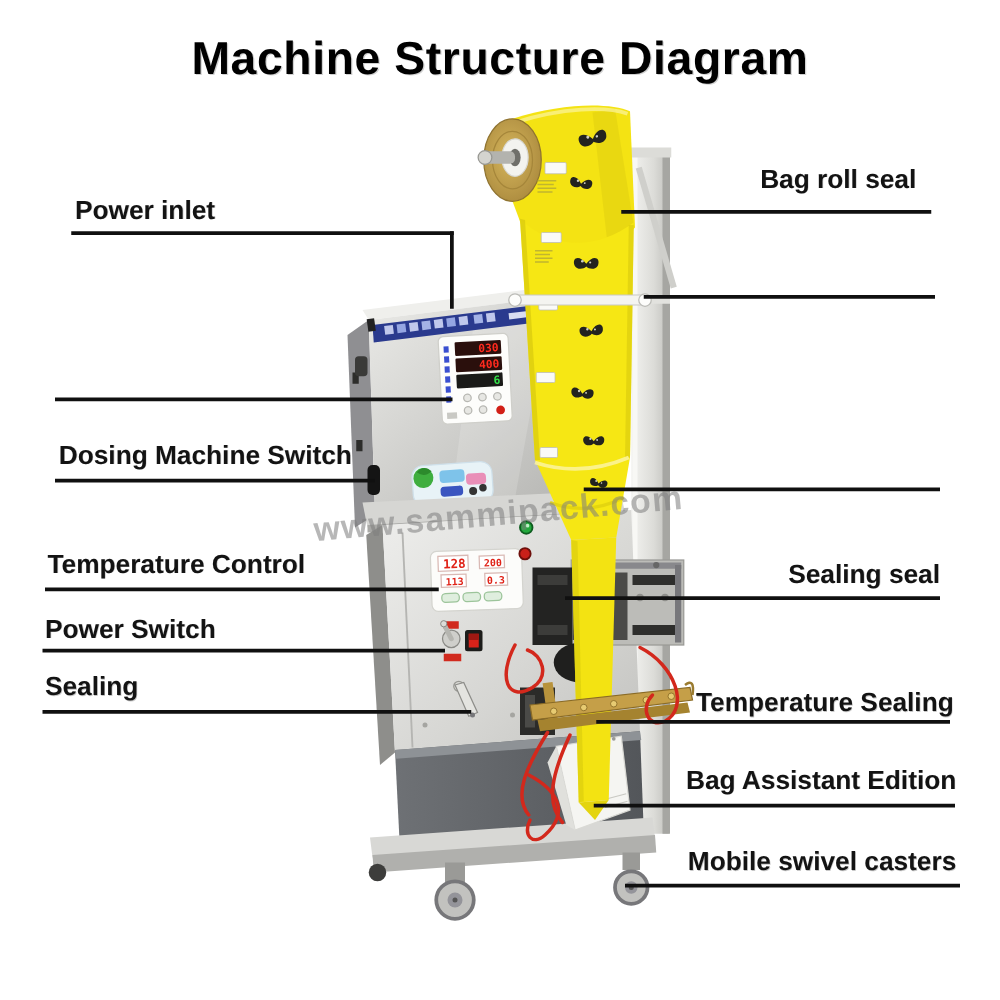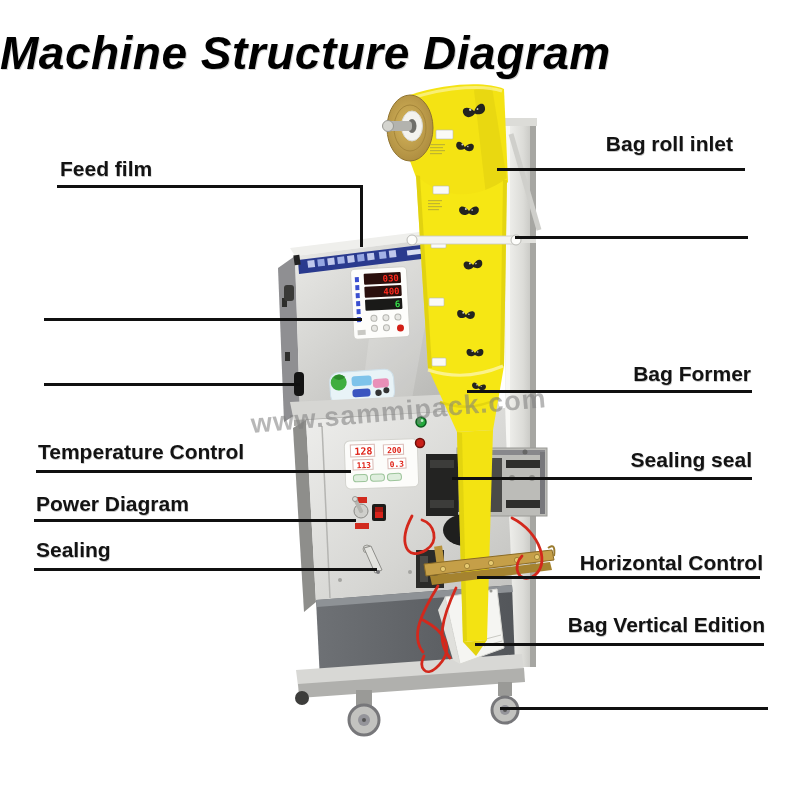--- a/index.html
+++ b/index.html
@@ -1,20 +1,20 @@
 <!DOCTYPE html>
 <html><head>
 <meta charset="utf-8">
 <style>
   html,body{margin:0;padding:0;background:#ffffff;}
   .canvas{position:relative;width:800px;height:800px;background:#ffffff;overflow:hidden;
           font-family:"Liberation Sans",sans-serif;}
-  .title{position:absolute;left:0;top:26px;width:100%;
-         font-size:46px;font-weight:700;color:#000;letter-spacing:0.5px;
-         text-shadow:1px 1px 0 rgba(0,0,0,0.18);font-style:italic;}
+  .title{position:absolute;left:0;top:26px;width:100%;text-align:center;
+         font-size:37px;font-weight:700;color:#000;letter-spacing:0.5px;
+         text-shadow:1px 1px 0 rgba(0,0,0,0.18);}
   .lbl{position:absolute;font-size:21px;font-weight:700;color:#131313;white-space:nowrap;
        text-shadow:0.5px 0.5px 0 rgba(0,0,0,0.22);}
   .line{position:absolute;height:3px;background:#101010;}
   .vline{position:absolute;width:3px;background:#101010;}
   .watermark{position:absolute;left:251px;top:409px;font-size:27px;font-weight:700;
              color:#7e7e7e;opacity:0.55;letter-spacing:1px;white-space:nowrap;
              transform:rotate(-5deg);transform-origin:left center;}
   svg{position:absolute;left:260px;top:80px;}
   .svgtxt{font-family:"DejaVu Sans Mono",monospace;font-weight:bold;}
 </style>
@@ -298,49 +298,50 @@
       <path d="M178,506 C162,532 150,556 163,572"></path>
       <path d="M196,508 C182,538 176,562 190,578"></path>
       <path d="M163,540 C186,552 196,570 176,588 C166,597 158,588 164,576"></path>
     </g>
   </svg>
 
   <div class="watermark">www.sammipack.com</div>
 
   <div class="title">Machine Structure Diagram</div>
 
-  <div class="lbl" style="left:60px;top:157px">Feed film</div>
+  <div class="lbl" style="left:60px;top:157px">Power inlet</div>
   <div class="line" style="left:57px;top:185px;width:306px"></div>
   <div class="vline" style="left:360px;top:185px;height:62px"></div>
 
   <div class="line" style="left:44px;top:318px;width:318px"></div>
 
+  <div class="lbl" style="left:47px;top:353px">Dosing Machine Switch</div>
   <div class="line" style="left:44px;top:383px;width:256px"></div>
 
   <div class="lbl" style="left:38px;top:440px">Temperature Control</div>
   <div class="line" style="left:36px;top:470px;width:315px"></div>
 
-  <div class="lbl" style="left:36px;top:492px">Power Diagram</div>
+  <div class="lbl" style="left:36px;top:492px">Power Switch</div>
   <div class="line" style="left:34px;top:519px;width:322px"></div>
 
   <div class="lbl" style="left:36px;top:538px">Sealing</div>
   <div class="line" style="left:34px;top:568px;width:343px"></div>
 
-  <div class="lbl" style="right:67px;top:132px">Bag roll inlet</div>
+  <div class="lbl" style="right:67px;top:132px">Bag roll seal</div>
   <div class="line" style="left:497px;top:168px;width:248px"></div>
 
   <div class="line" style="left:515px;top:236px;width:233px"></div>
 
-  <div class="lbl" style="right:49px;top:362px">Bag Former</div>
   <div class="line" style="left:467px;top:390px;width:285px"></div>
 
   <div class="lbl" style="right:48px;top:448px">Sealing seal</div>
   <div class="line" style="left:452px;top:477px;width:300px"></div>
 
-  <div class="lbl" style="right:37px;top:551px">Horizontal Control</div>
+  <div class="lbl" style="right:37px;top:551px">Temperature Sealing</div>
   <div class="line" style="left:477px;top:576px;width:283px"></div>
 
-  <div class="lbl" style="right:35px;top:613px">Bag Vertical Edition</div>
+  <div class="lbl" style="right:35px;top:613px">Bag Assistant Edition</div>
   <div class="line" style="left:475px;top:643px;width:289px"></div>
 
+  <div class="lbl" style="right:35px;top:678px">Mobile swivel casters</div>
   <div class="line" style="left:500px;top:707px;width:268px"></div>
 
 </div>
 
 </body></html>

